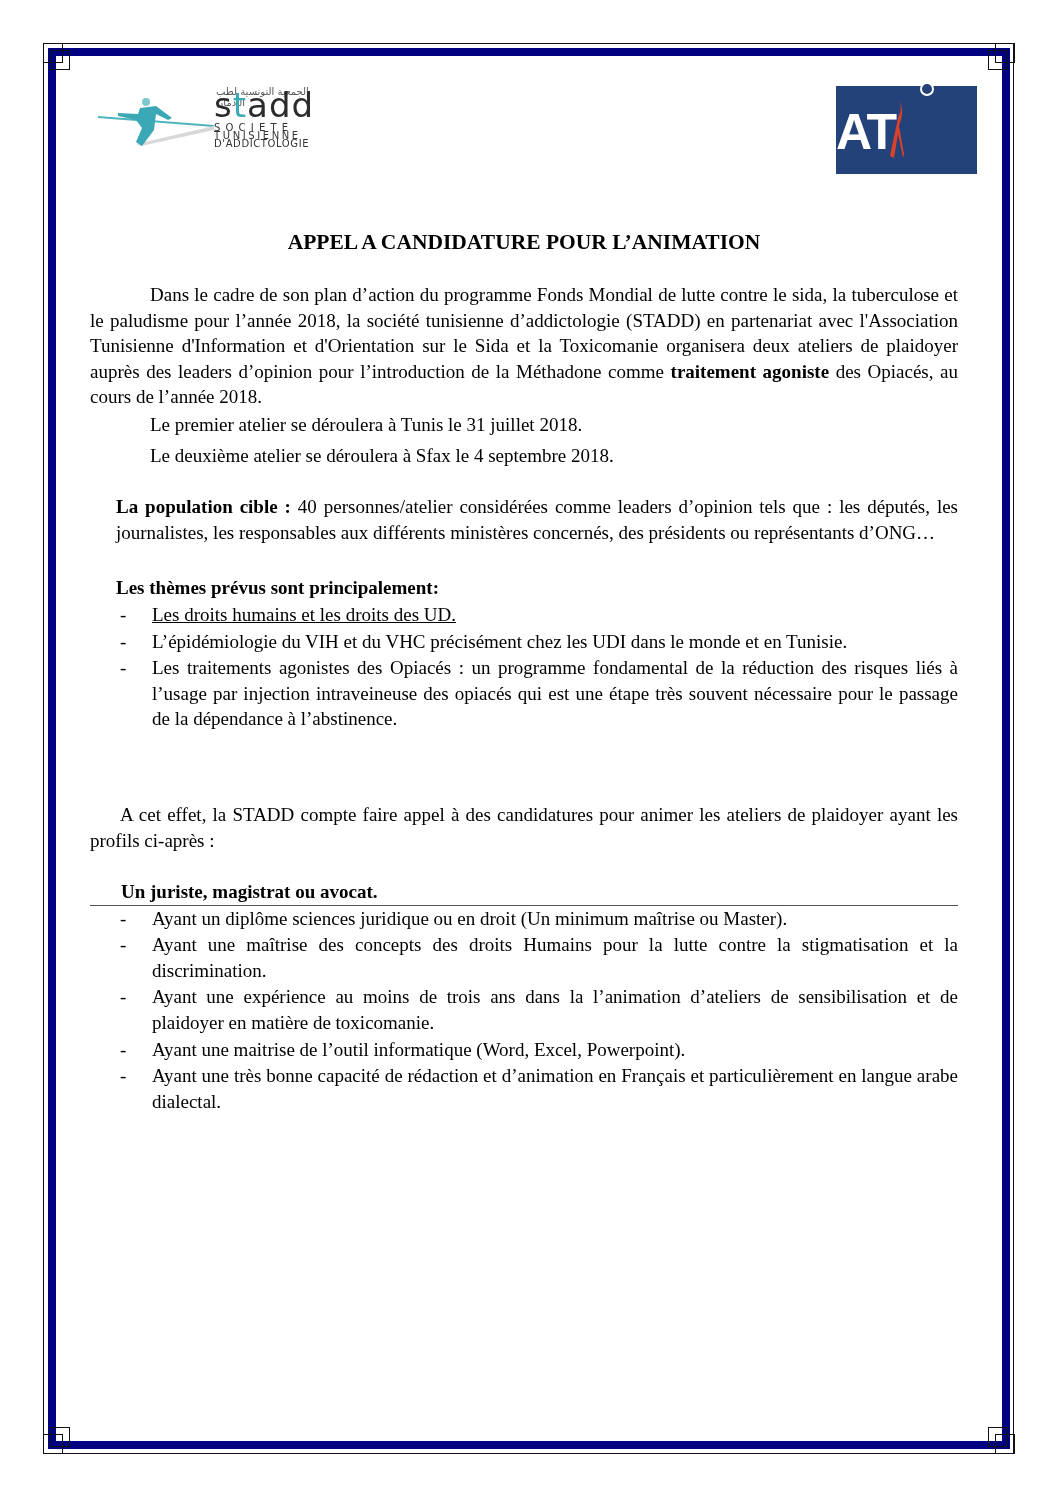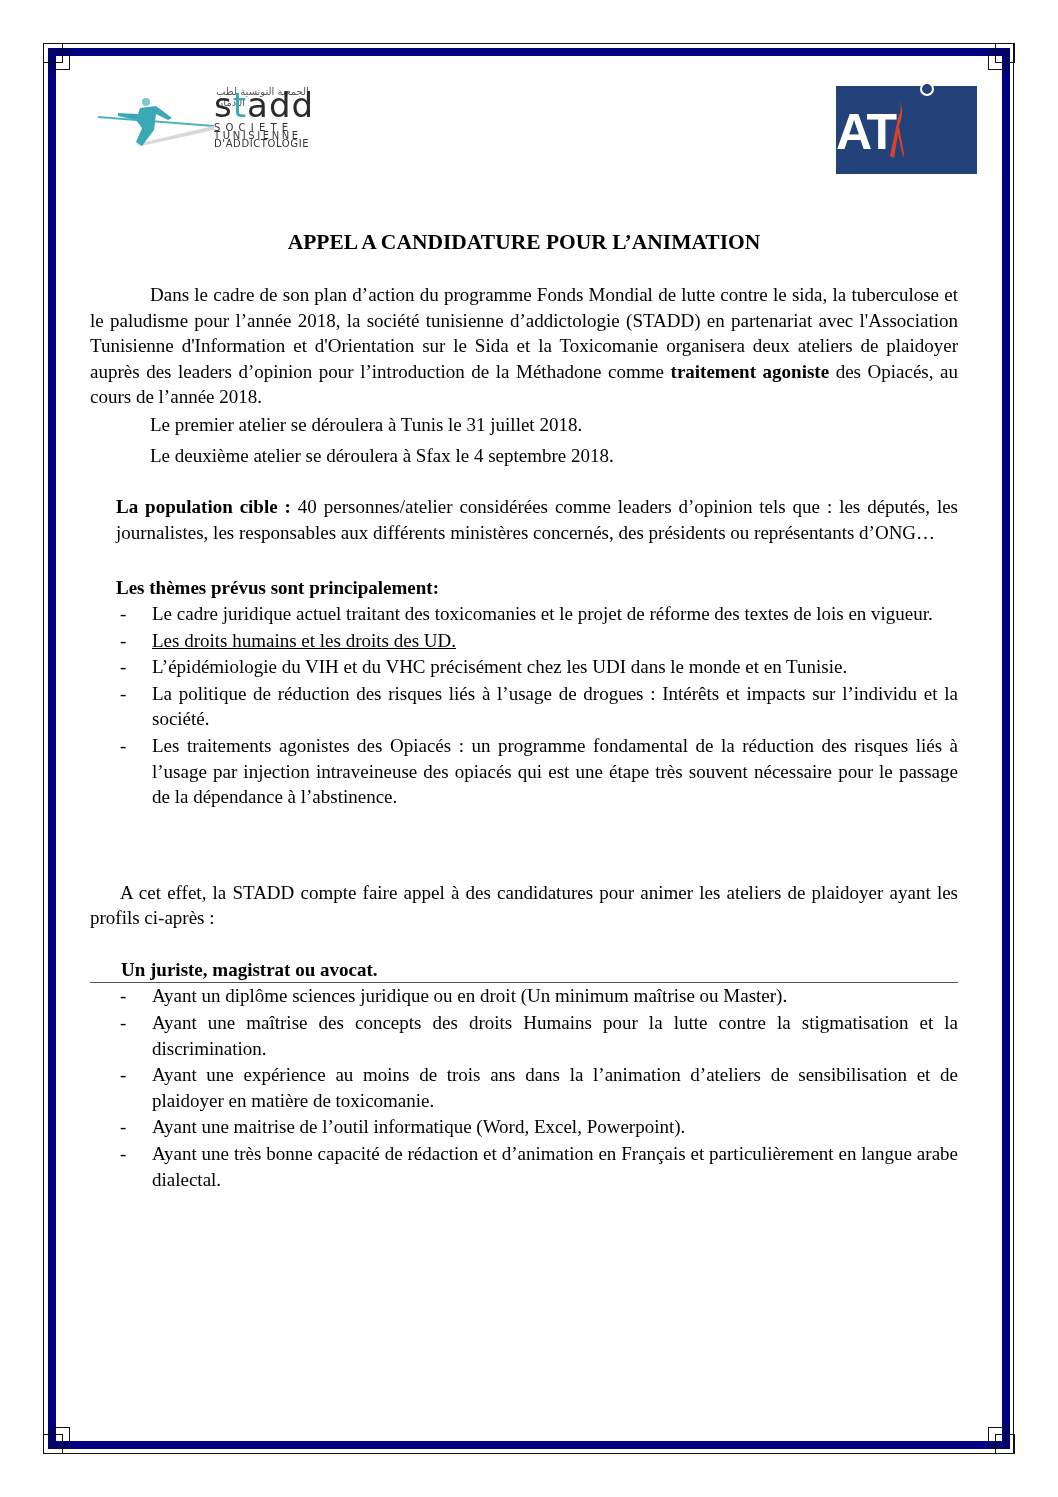--- a/index.html
+++ b/index.html
@@ -80,24 +80,22 @@
   </h1>
 
   <p class="indent" style="margin-top:25px;"><span>Dans le cadre de son plan d’action du programme Fonds Mondial de lutte contre le sida, la tuberculose et le paludisme pour l’année 2018, la société tunisienne d’addictologie (STADD) en partenariat avec l'Association Tunisienne d'Information et d'Orientation sur le Sida et la Toxicomanie organisera deux ateliers de plaidoyer auprès des leaders d’opinion pour l’introduction de la Méthadone comme </span><b>traitement agoniste</b><span> des Opiacés, au cours de l’année 2018.</span></p>
   <p class="sub-indent" style="margin-top:2px;">Le premier atelier se déroulera à Tunis le 31 juillet 2018.</p>
   <p class="sub-indent" style="margin-top:5px;">Le deuxième atelier se déroulera à Sfax le 4 septembre 2018.</p>
 
   <p class="section" style="margin-top:26px;"><b>La population cible :</b><span> 40 personnes/atelier considérées comme leaders d’opinion tels que : les députés, les journalistes, les responsables aux différents ministères concernés, des présidents ou représentants d’ONG…</span></p>
 
   <p class="section" style="margin-top:30px;font-weight:bold;">Les thèmes  prévus sont principalement:</p>
   <ul class="dash">
-    <li>Le cadre juridique actuel traitant des toxicomanies et le projet de réforme des textes de lois en vigueur.</li>
     <li style="margin-top:1px;text-decoration:underline;">Les droits humains et les droits des UD.</li>
     <li style="margin-top:1px;">L’épidémiologie du VIH et du VHC précisément chez les UDI dans le monde et en Tunisie.</li>
-    <li style="margin-top:1px;">La politique de réduction des risques liés à l’usage de drogues : Intérêts et impacts sur l’individu et la société.</li>
     <li style="margin-top:1px;">Les traitements agonistes des Opiacés : un programme fondamental de la réduction des risques liés à l’usage par injection intraveineuse des opiacés qui est une étape très souvent nécessaire pour le passage de la dépendance à l’abstinence.</li>
   </ul>
 
   <p class="indent" style="margin-top:70px;text-indent:30px;">A cet effet, la STADD compte faire appel à des candidatures pour animer les ateliers de plaidoyer ayant les profils ci-après :</p>
 
   <p class="heading-underlined" style="margin-top:26px;">Un juriste, magistrat ou avocat.</p>
   <ul class="dash">
     <li>Ayant un diplôme sciences juridique ou en droit (Un minimum maîtrise ou Master).</li>
     <li style="margin-top:1px;">Ayant une maîtrise des concepts des droits Humains pour la lutte contre la stigmatisation et la discrimination.</li>
     <li style="margin-top:1px;">Ayant une expérience au moins de trois ans dans la l’animation d’ateliers de sensibilisation et de plaidoyer en matière de toxicomanie.</li>

